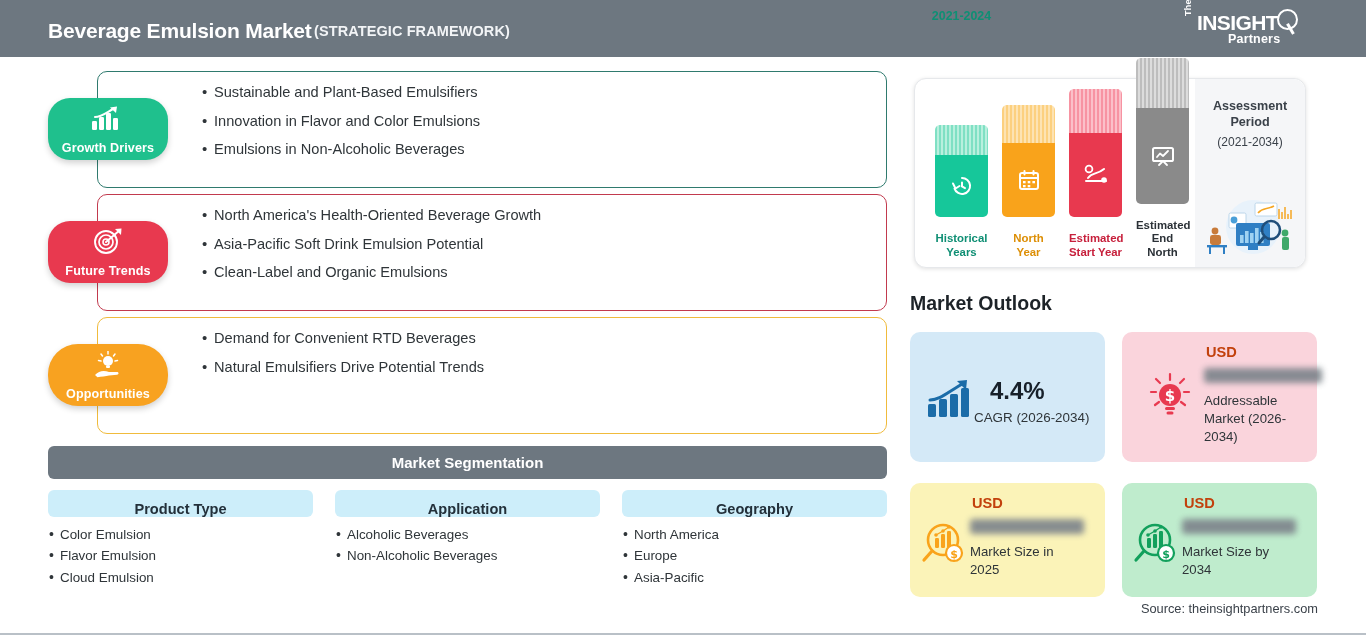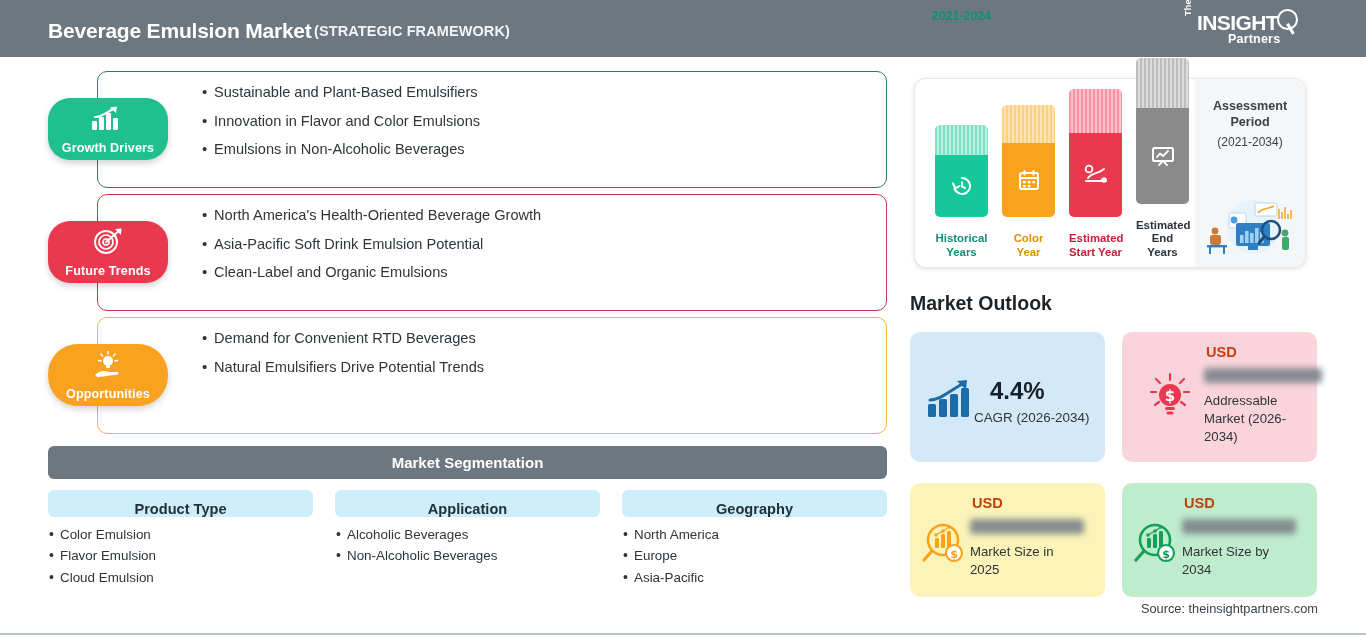--- a/index.html
+++ b/index.html
@@ -317,21 +317,21 @@
                     <rect x="10.7" y="13" width="2.6" height="2.3"></rect>
                     <rect x="15.4" y="13" width="2.6" height="2.3"></rect>
                     <rect x="6" y="17" width="2.6" height="2.3"></rect>
                     <rect x="10.7" y="17" width="2.6" height="2.3"></rect>
                   </g>
                 </svg>
             </div>
           </div>
         </div>
         <div class="cap" style="color:#dd8f06;">
-          <div>Color</div>
+          <div>North</div>
           <div>Year</div>
         </div>
       </div>
 
       <div class="barwrap" style="left:140px;">
 
         <div class="bar" style="height:128px;">
           <div class="top" style="height:44px;background:repeating-linear-gradient(90deg,#f793a2 0 2px,#fbc0c9 2px 4px);"></div>
           <div class="bot" style="height:84px;background:#e8394f;">
             <div class="gi">
@@ -359,21 +359,21 @@
               <svg width="26" height="24" viewBox="0 0 26 24">
                   <rect x="3" y="4" width="20" height="13" rx="1.6" fill="none" stroke="#fff" stroke-width="2"></rect>
                   <path d="M7 13 L10 9.5 L13 12 L18 7" fill="none" stroke="#fff" stroke-width="1.8" stroke-linecap="round" stroke-linejoin="round"></path>
                   <path d="M9 21 L13 17 L17 21" fill="none" stroke="#fff" stroke-width="1.8" stroke-linecap="round"></path>
                 </svg>
             </div>
           </div>
         </div>
         <div class="cap" style="color:#2b3137;">
           <div>Estimated</div>
-          <div>End Years</div>
+          <div>End North</div>
         </div>
       </div>
     </div>
 
     <div class="assess-right">
       <div class="ap-t1">
         <span>Assessment</span><br>
         <span>Period</span>
       </div>
       <div class="ap-t2">(2021-2034)</div>

